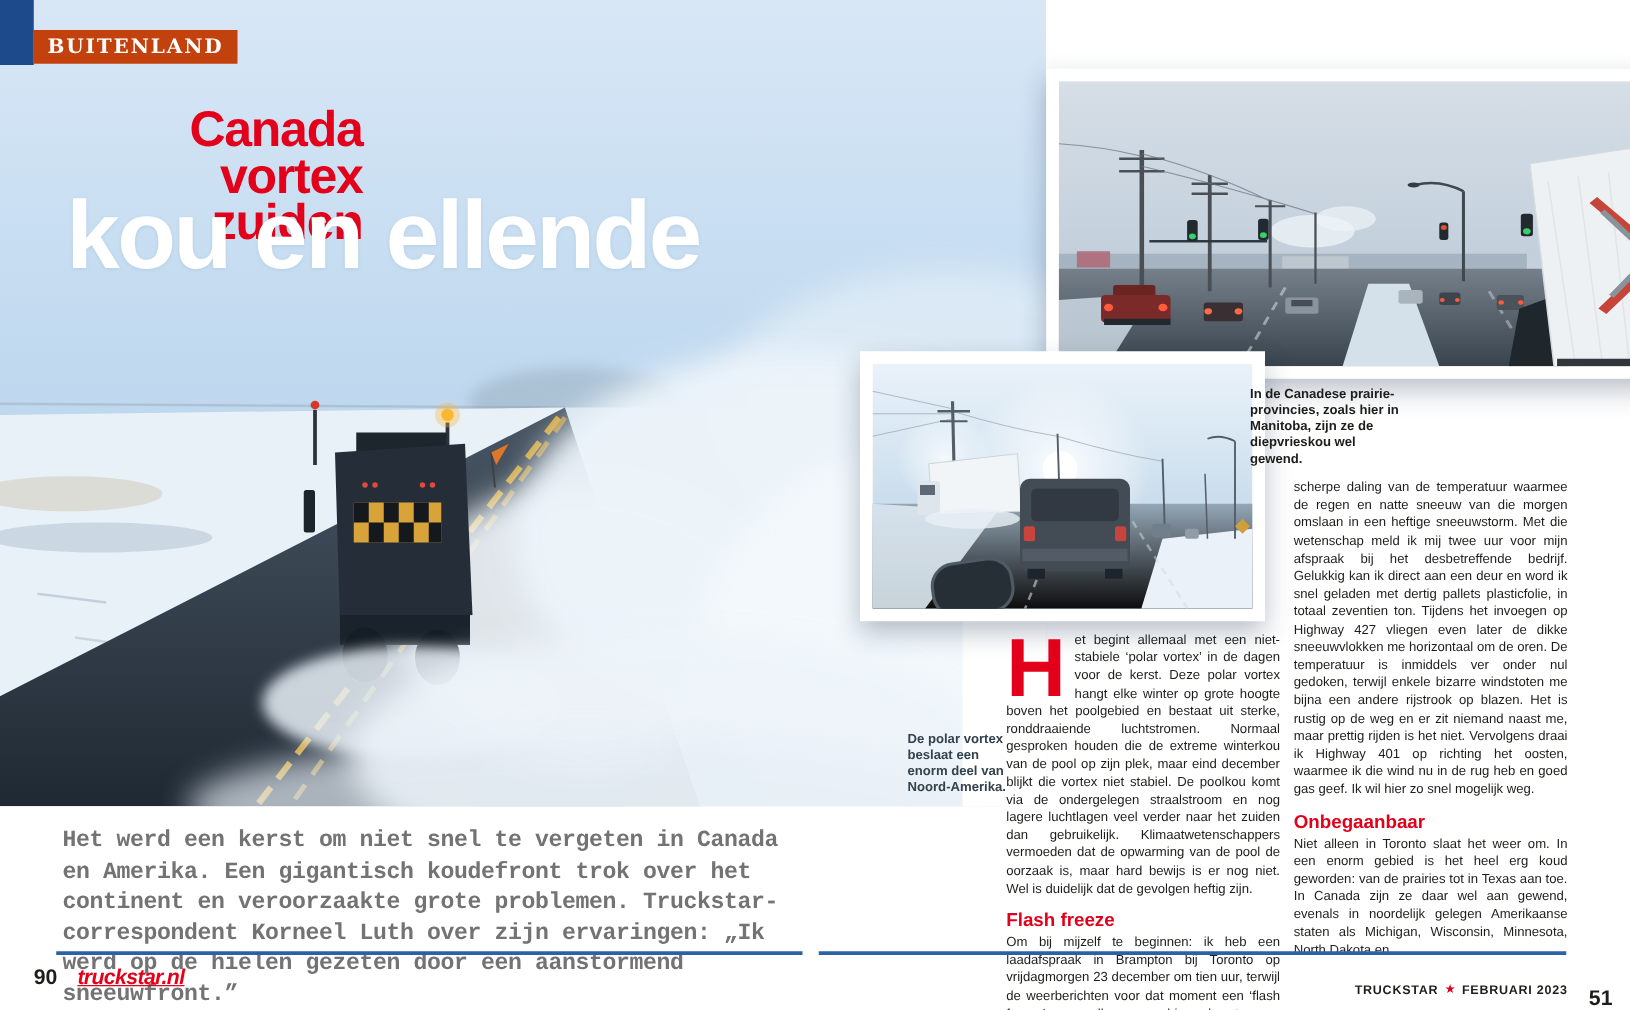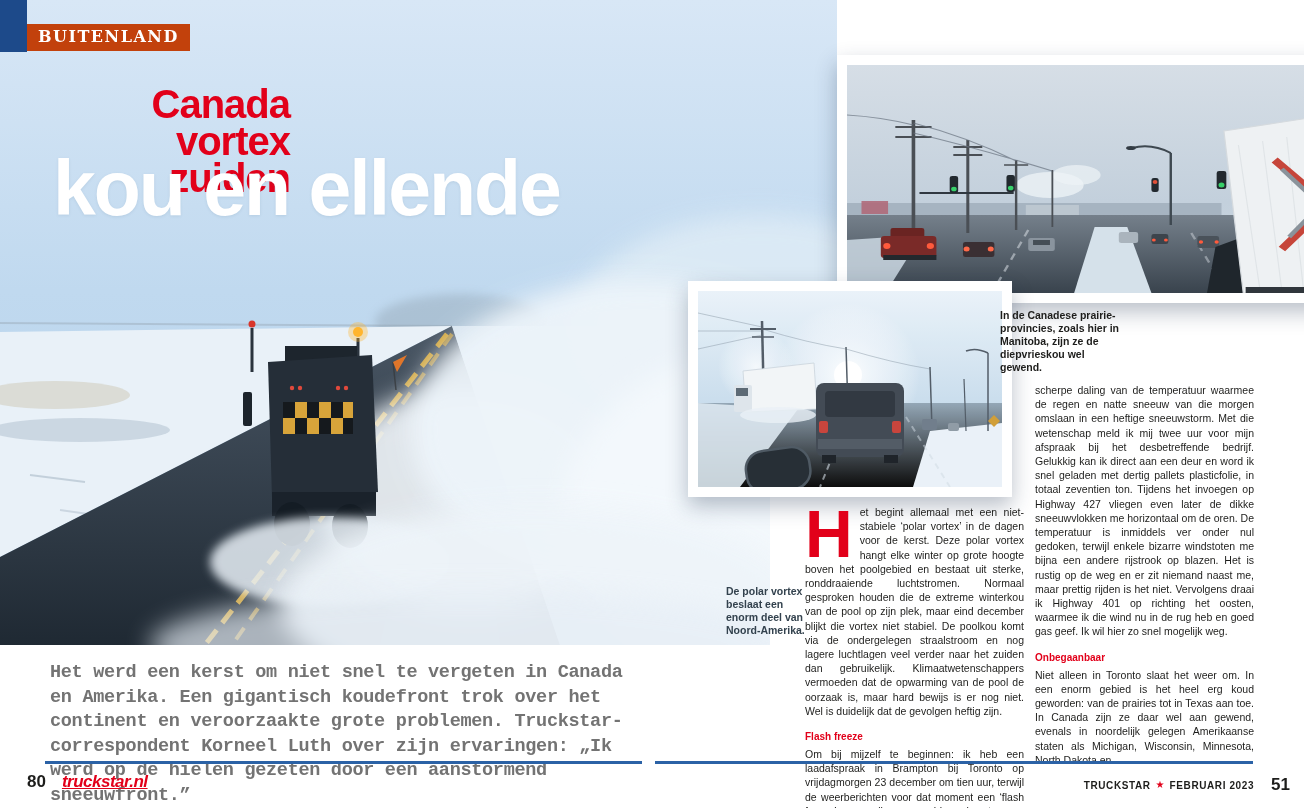--- a/index.html
+++ b/index.html
@@ -54,21 +54,21 @@
     left:50px;top:661px;width:600px;z-index:6;color:#737373;
     font-weight:600;font-size:18.5px;line-height:24.5px;letter-spacing:-0.3px;font-family:Liberation Mono, monospace;
   }
 
   
   .col{z-index:6;color:#1d1d1b;font-size:10.5px;line-height:14.2px;text-align:justify;}
   #col1{left:805px;top:505px;width:219px;}
   #col2{left:1035px;top:383px;width:219px;}
   .col p{margin:0;}
   .col h3{
-    margin:11px 0 2px;color:#e2001a;font-size:10px;line-height:16px;font-weight:700;
+    margin:11px 0 2px;color:#e2001a;font-size:15px;line-height:16px;font-weight:700;
   }
   .dropcap{
     float:left;color:#e2001a;font-weight:700;font-size:66px;line-height:52px;
     padding:3px 7px 0 0;
   }
 
   
   .rule{height:3px;background:#2b62a6;z-index:6;}
   #rule-left{left:45px;top:761px;width:597px;}
   #rule-right{left:655px;top:761px;width:598px;}
@@ -76,21 +76,21 @@
   #footer-left .pagenum{font-weight:700;font-size:17px;color:#1d1d1b;}
   #footer-left .sitelogo{
     color:#e2001a;font-weight:700;font-style:italic;font-size:17px;letter-spacing:-0.5px;text-decoration:underline;
   }
   #footer-right{
     left:1040px;top:775px;width:250px;z-index:6;display:flex;align-items:center;
     justify-content:flex-end;gap:5px;
   }
   #footer-right .issue{font-weight:700;font-size:10px;letter-spacing:.6px;color:#1d1d1b;}
   #footer-right .star{color:#e2001a;font-size:10px;line-height:10px;}
-  #footer-right .pagenum{font-weight:700;font-size:17px;color:#1d1d1b;margin-left:12px;}
+  #footer-right .pagenum{font-weight:700;font-size:17px;color:#1d1d1b;margin-left:12px;margin-top:14px;}
 </style>
 </head>
 <body>
 
 <div class="abs" id="photo-left">
   <svg viewBox="0 0 837 645" preserveAspectRatio="none">
     <defs>
       <linearGradient id="skyL" x1="0" y1="0" x2="0" y2="1">
         <stop offset="0" stop-color="#d8e7f6"></stop>
         <stop offset="0.45" stop-color="#c0d9ef"></stop>
@@ -354,21 +354,21 @@
 <div class="abs col" id="col2">
   <p>scherpe daling van de temperatuur waarmee de regen en natte sneeuw van die morgen omslaan in een heftige sneeuwstorm. Met die wetenschap meld ik mij twee uur voor mijn afspraak bij het desbetreffende bedrijf. Gelukkig kan ik direct aan een deur en word ik snel geladen met dertig pallets plasticfolie, in totaal zeventien ton. Tijdens het invoegen op Highway 427 vliegen even later de dikke sneeuwvlokken me horizontaal om de oren. De temperatuur is inmiddels ver onder nul gedoken, terwijl enkele bizarre windstoten me bijna een andere rijstrook op blazen. Het is rustig op de weg en er zit niemand naast me, maar prettig rijden is het niet. Vervolgens draai ik Highway 401 op richting het oosten, waarmee ik die wind nu in de rug heb en goed gas geef. Ik wil hier zo snel mogelijk weg.</p>
   <h3>Onbegaanbaar</h3>
   <p>Niet alleen in Toronto slaat het weer om. In een enorm gebied is het heel erg koud geworden: van de prairies tot in Texas aan toe. In Canada zijn ze daar wel aan gewend, evenals in noordelijk gelegen Amerikaanse staten als Michigan, Wisconsin, Minnesota, North Dakota en</p>
 </div>
 
 <div class="abs rule" id="rule-left"></div>
 <div class="abs rule" id="rule-right"></div>
 
 <div class="abs" id="footer-left">
-  <span class="pagenum">80</span>
+  <span class="pagenum">90</span>
   <span class="sitelogo">truckstar.nl</span>
 </div>
 
 <div class="abs" id="footer-right">
   <span class="issue">TRUCKSTAR</span>
   <span class="star">★</span>
   <span class="issue">FEBRUARI 2023</span>
   <span class="pagenum">51</span>
 </div>
 

